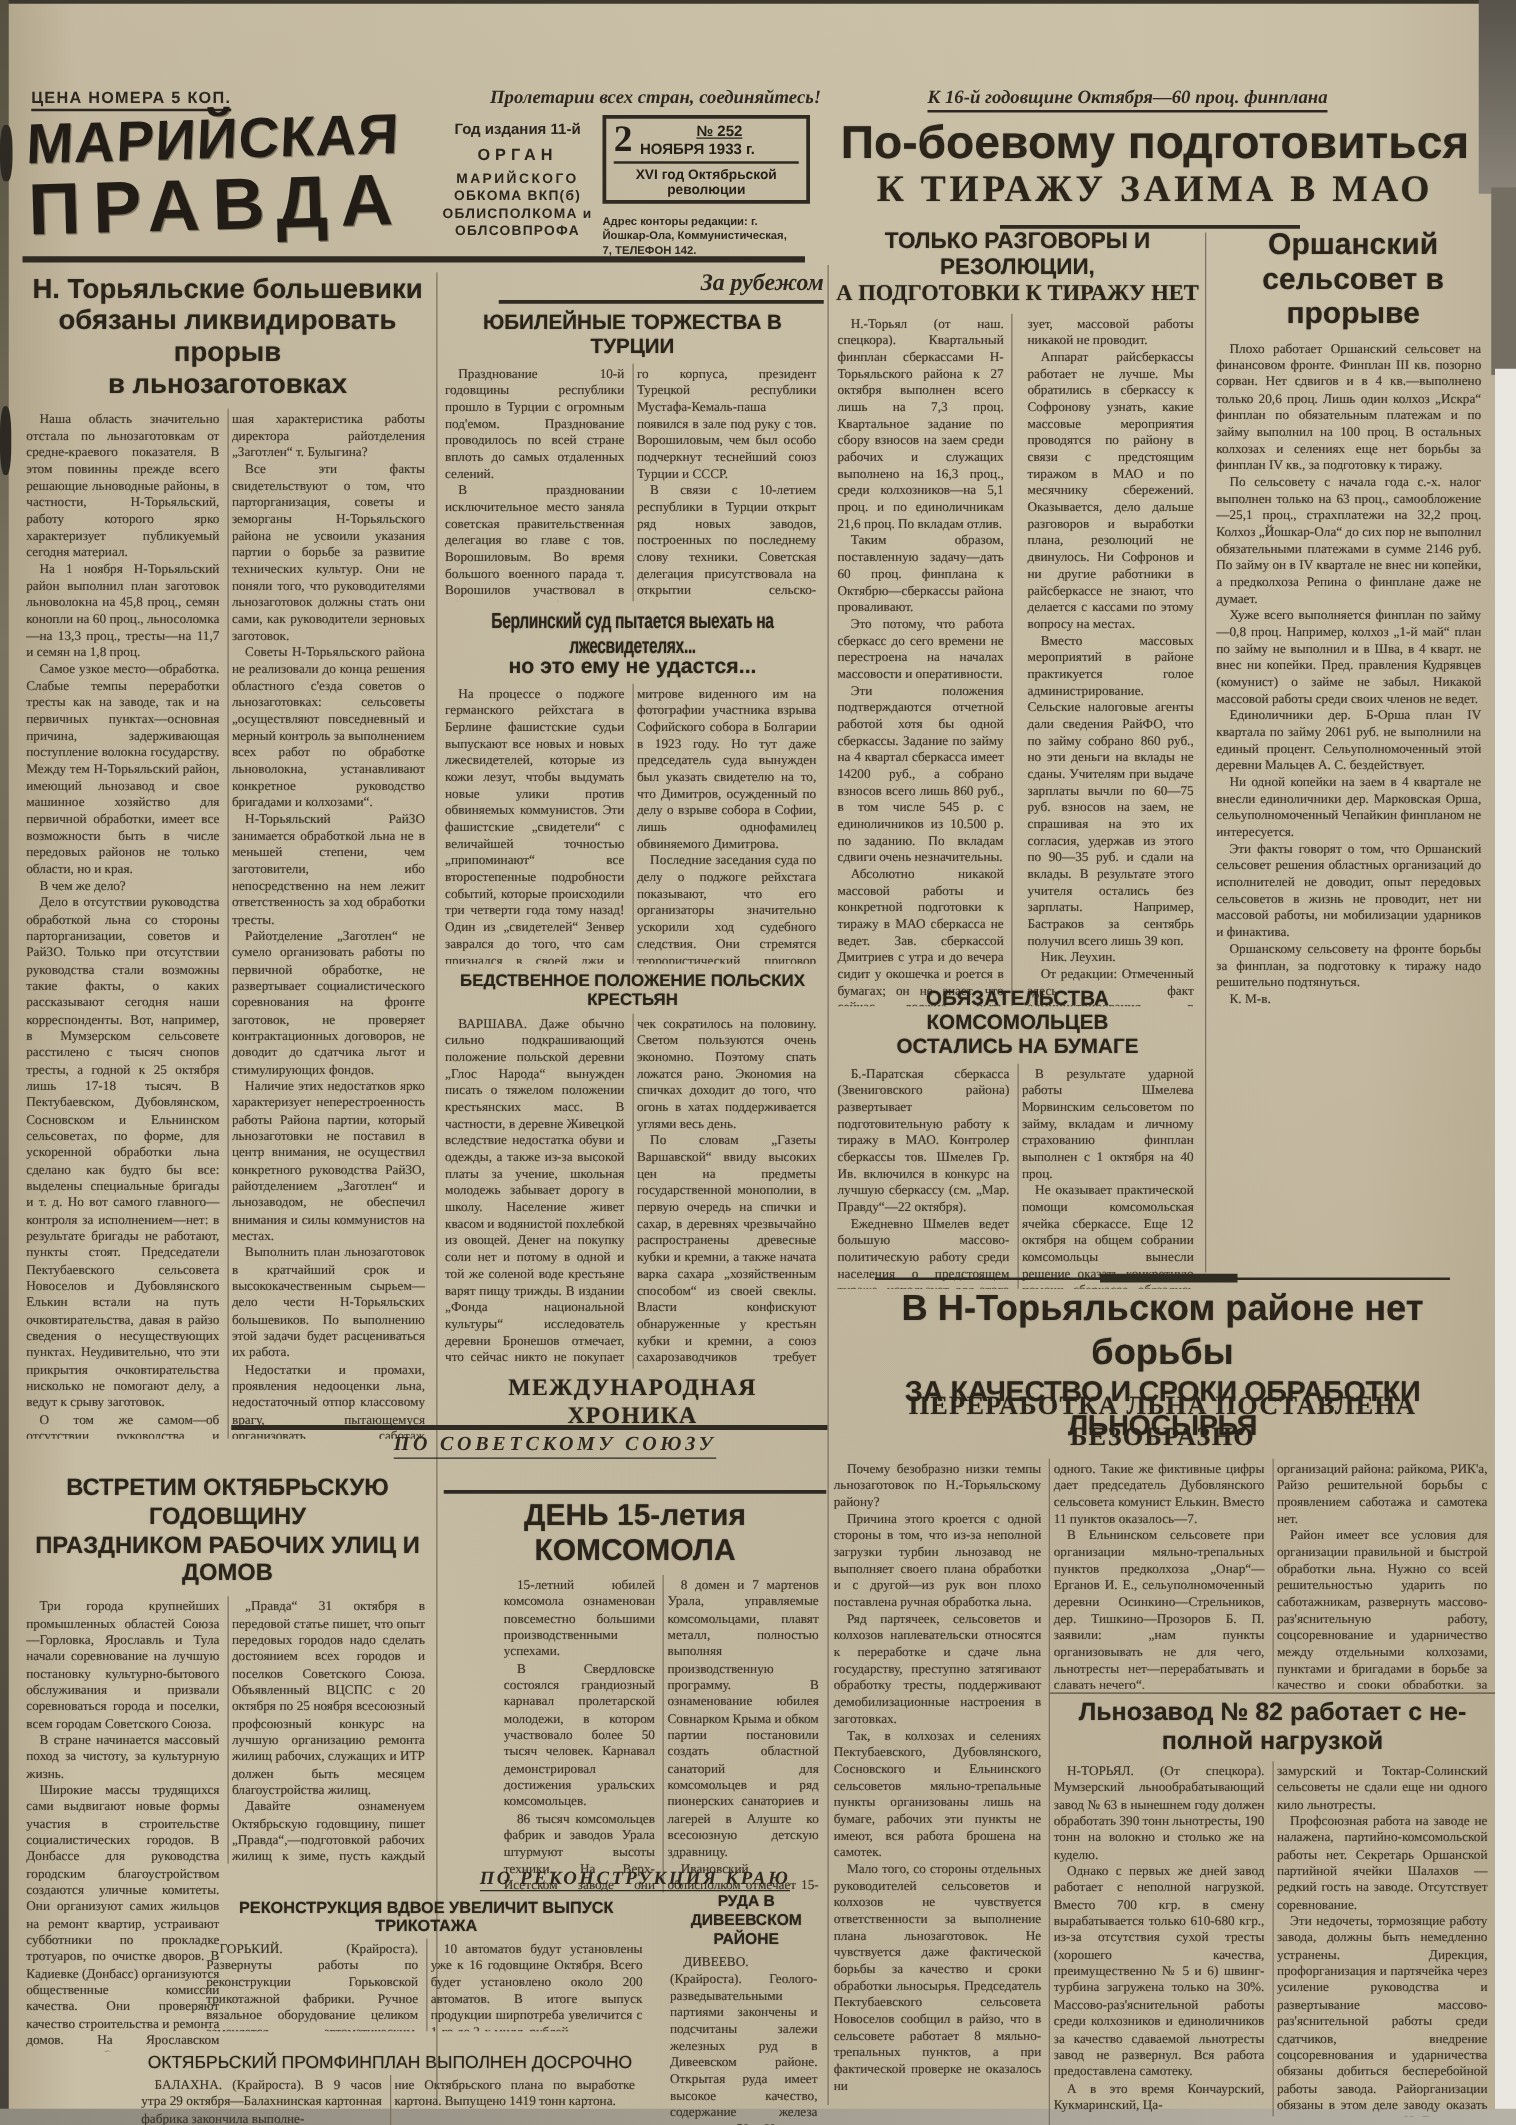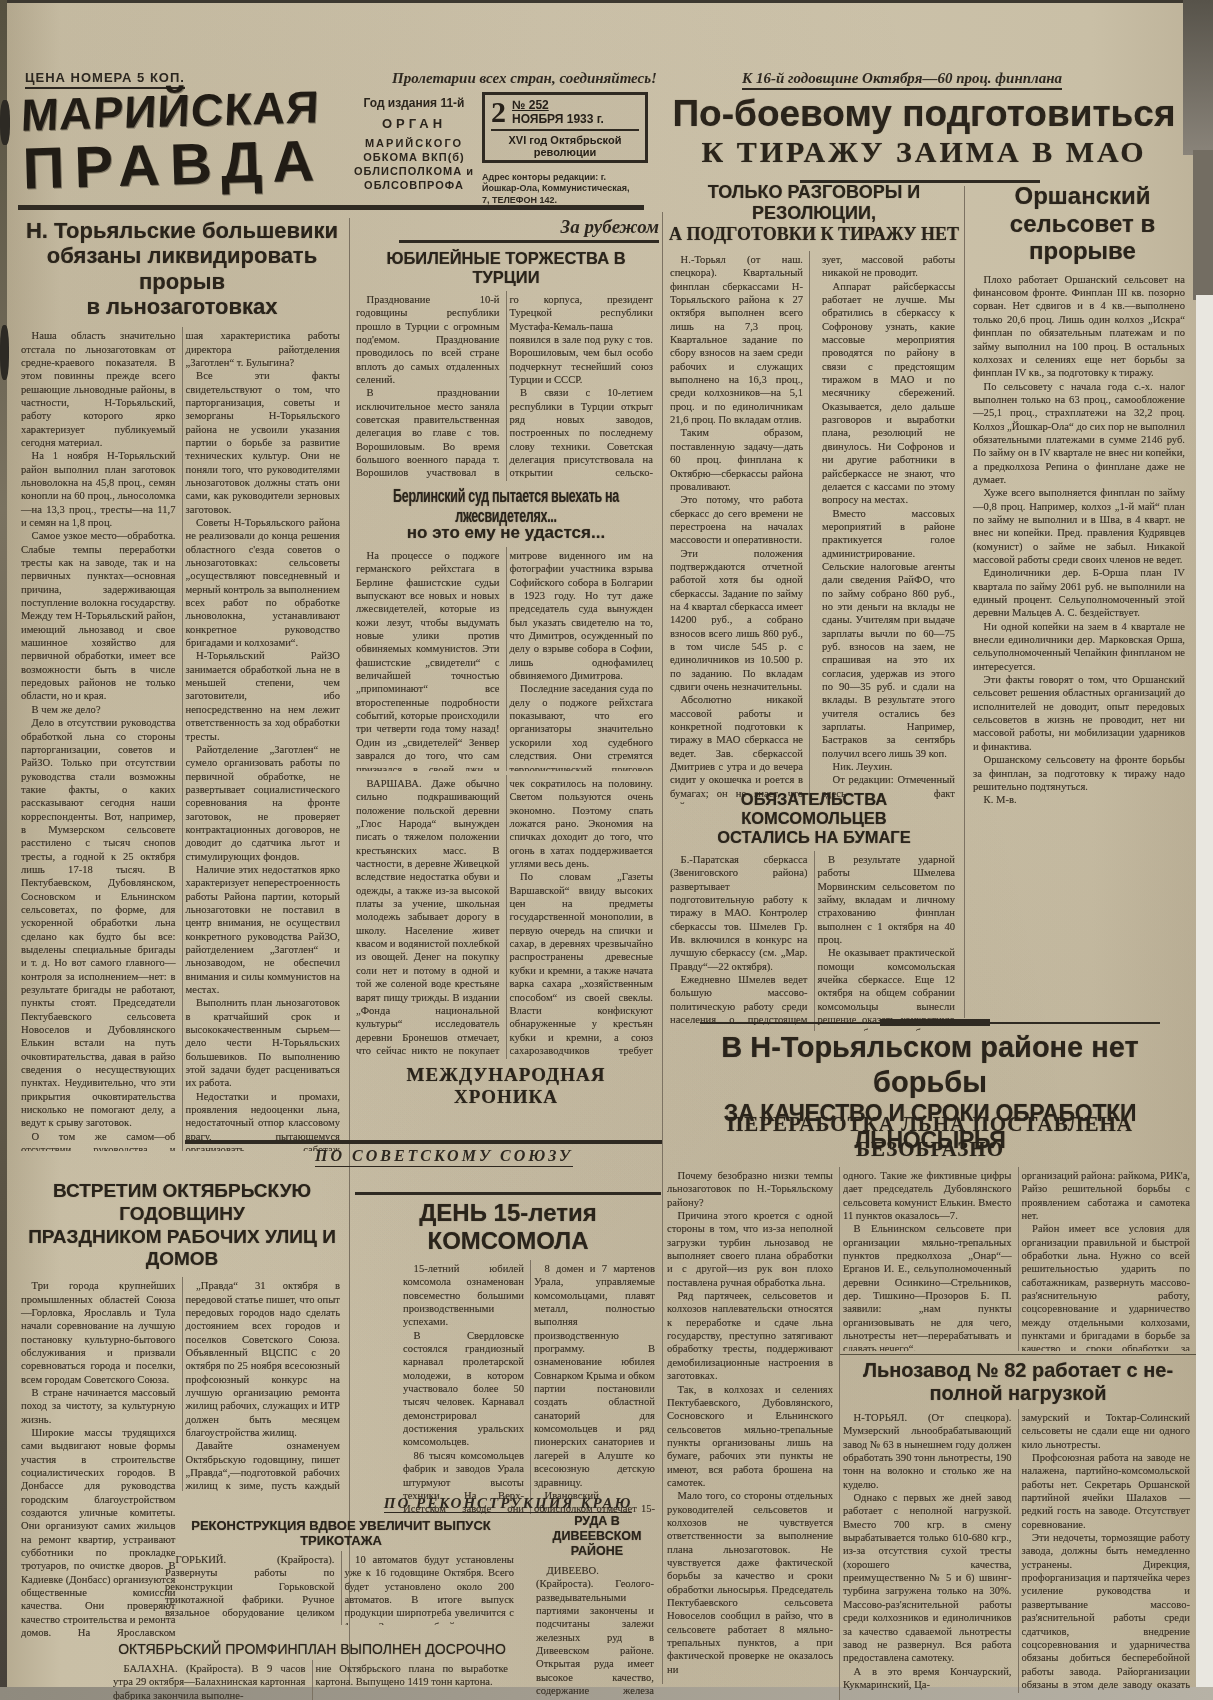--- a/index.html
+++ b/index.html
@@ -59,21 +59,21 @@
     <div style="font:700 11px 'Liberation Sans',sans-serif;letter-spacing:2px;margin-top:6px;">МАРИЙСКОГО</div>
     <div style="font:700 11px 'Liberation Sans',sans-serif;letter-spacing:1px;margin-top:2px;">ОБКОМА ВКП(б)</div>
     <div style="font:700 11px 'Liberation Sans',sans-serif;letter-spacing:1px;margin-top:2px;">ОБЛИСПОЛКОМА и</div>
     <div style="font:700 11px 'Liberation Sans',sans-serif;letter-spacing:1px;margin-top:2px;">ОБЛСОВПРОФА</div>
   </div>
 
   <div class="abs dbox" style="left:482px;top:92px;width:148px;">
     <div class="row" style="align-items:flex-start;">
       <span class="big2">2</span>
       <div style="flex:1;">
-        <div style="font:700 12px 'Liberation Sans',sans-serif;text-align:left;color:#262019;text-decoration:underline;">№ 252</div>
+        <div style="font:700 12px 'Liberation Sans',sans-serif;text-align:center;color:#262019;text-decoration:underline;">№ 252</div>
         <div style="font:700 12px 'Liberation Sans',sans-serif;color:#262019;">НОЯБРЯ 1933 г.</div>
       </div>
     </div>
     <div style="height:2px;background:#2f2a22;margin:3px 0;"></div>
     <div style="font:700 11px 'Liberation Sans',sans-serif;text-align:center;color:#262019;">XVI год Октябрьской революции</div>
   </div>
   <div class="abs" style="left:482px;top:172px;width:156px;font:700 9px/1.25 'Liberation Sans',sans-serif;color:#2e2920;">Адрес конторы редакции: г. Йошкар-Ола, Коммунистическая, 7, ТЕЛЕФОН 142.</div>
 
   <div class="hrule" style="left:18px;top:205px;width:626px;height:5px;"></div>
 
@@ -130,20 +130,21 @@
       <div class="h-sans" style="font-size:17px;font-weight:800;margin-top:8px;">но это ему не удастся...</div>
       <div class="row" style="margin-top:4px;">
         <div class="txtcol" style="width:146px;height:222px;"> На процессе о поджоге германского рейхстага в Берлине фашистские судьи выпускают все новых и новых лжесвидетелей, которые из кожи лезут, чтобы выдумать новые улики против обвиняемых коммунистов. Эти фашистские „свидетели“ с величайшей точностью „припоминают“ все второстепенные подробности событий, которые происходили три четверти года тому назад! Один из „свидетелей“ Зенвер заврался до того, что сам признался в своей лжи и прокурор был вынужден потребовать его ареста.
  Еще один фашистский „свидетель“ Дрешер заявил под присягой, будто он узнал в обвиняемом коммунисте Ди-</div>
         <div class="txtcol" style="width:146px;height:222px;">митрове виденного им на фотографии участника взрыва Софийского собора в Болгарии в 1923 году. Но тут даже председатель суда вынужден был указать свидетелю на то, что Димитров, осужденный по делу о взрыве собора в Софии, лишь однофамилец обвиняемого Димитрова.
  Последние заседания суда по делу о поджоге рейхстага показывают, что его организаторы значительно ускорили ход судебного следствия. Они стремятся террористический приговор использовать для проведения соответствующей кампании по случаю предстоящих новых „выборов“ в рейхстаг.</div>
       </div>
     </div>
 
     <div>
+      <div class="h-sans" style="font-size:13.5px;font-weight:800;margin-top:6px;">БЕДСТВЕННОЕ ПОЛОЖЕНИЕ ПОЛЬСКИХ КРЕСТЬЯН</div>
       <div class="row" style="margin-top:4px;">
         <div class="txtcol" style="width:146px;height:282px;"> ВАРШАВА. Даже обычно сильно подкрашивающий положение польской деревни „Глос Народа“ вынужден писать о тяжелом положении крестьянских масс. В частности, в деревне Живецкой вследствие недостатка обуви и одежды, а также из-за высокой платы за учение, школьная молодежь забывает дорогу в школу. Население живет квасом и водянистой похлебкой из овощей. Денег на покупку соли нет и потому в одной и той же соленой воде крестьяне варят пищу трижды. В издании „Фонда национальной культуры“ исследователь деревни Бронешов отмечает, что сейчас никто не покупает сельхозмашин, стараясь обходиться без них. Потребление керосина и спи-</div>
         <div class="txtcol" style="width:146px;height:282px;">чек сократилось на половину. Светом пользуются очень экономно. Поэтому спать ложатся рано. Экономия на спичках доходит до того, что огонь в хатах поддерживается углями весь день.
  По словам „Газеты Варшавской“ ввиду высоких цен на предметы государственной монополии, в первую очередь на спички и сахар, в деревнях чрезвычайно распространены древесные кубки и кремни, а также начата варка сахара „хозяйственным способом“ из своей свеклы. Власти конфискуют обнаруженные у крестьян кубки и кремни, а союз сахарозаводчиков требует решительных мер против крестьянской „сахарной конкуренции“.</div>
       </div>
     </div>
 
     <div>
       <div class="h-serif" style="font-size:19px;font-weight:700;margin-top:5px;letter-spacing:1px;">МЕЖДУНАРОДНАЯ ХРОНИКА</div>
 

